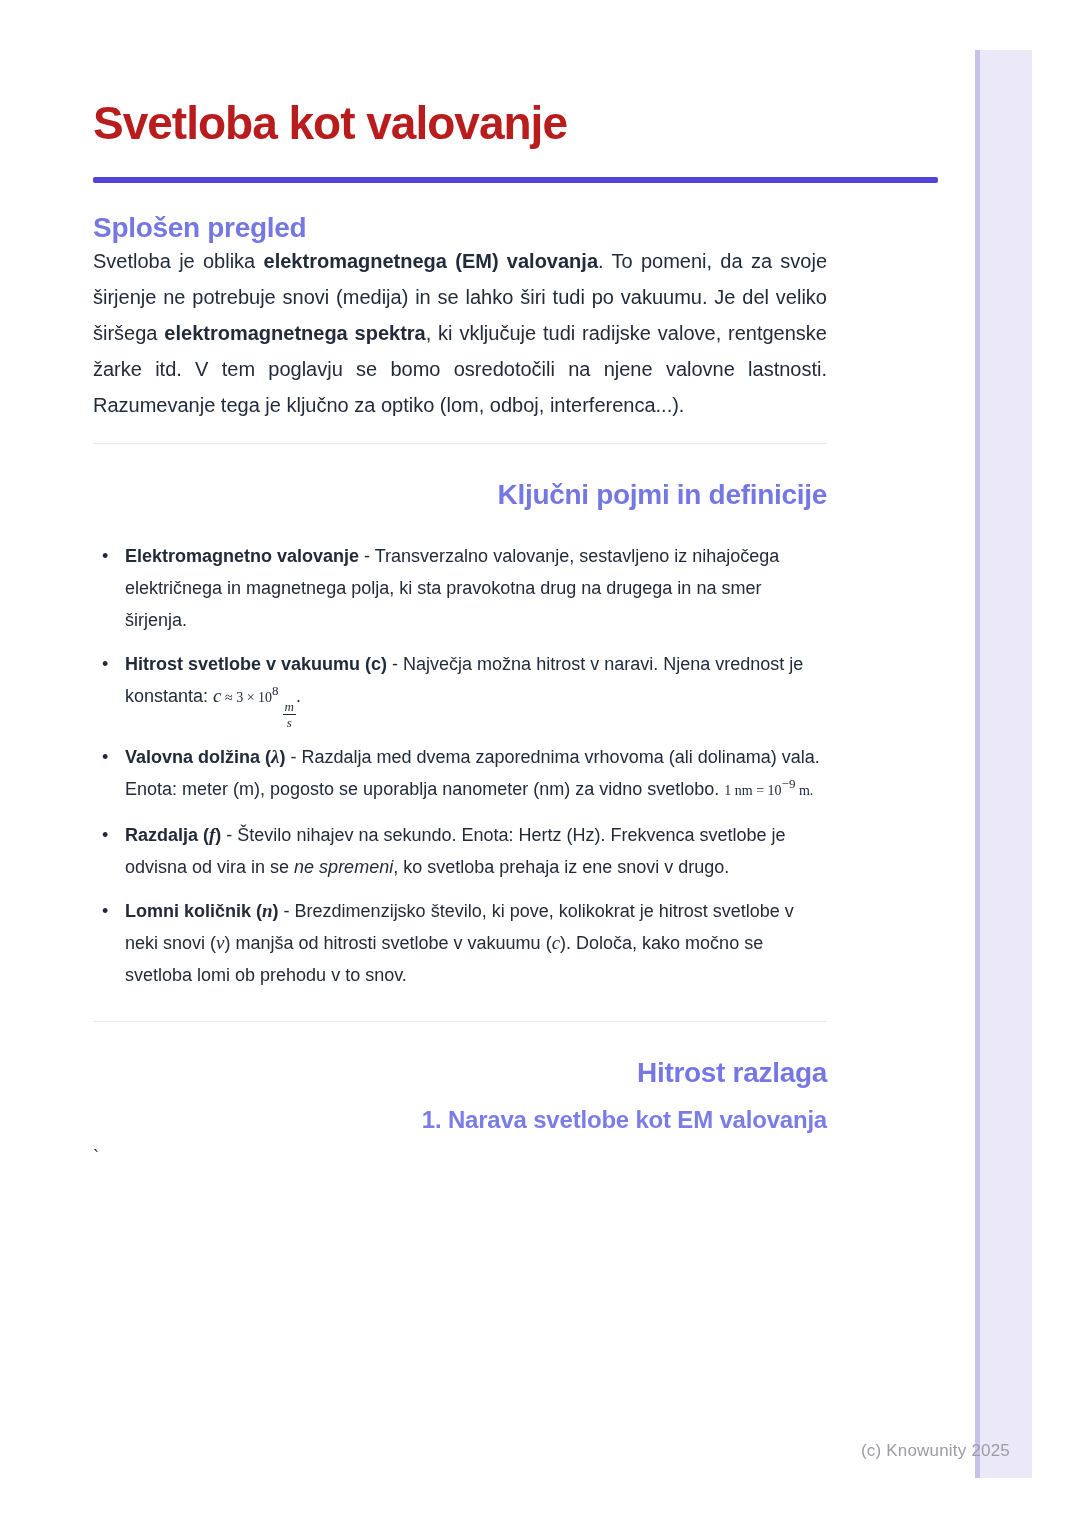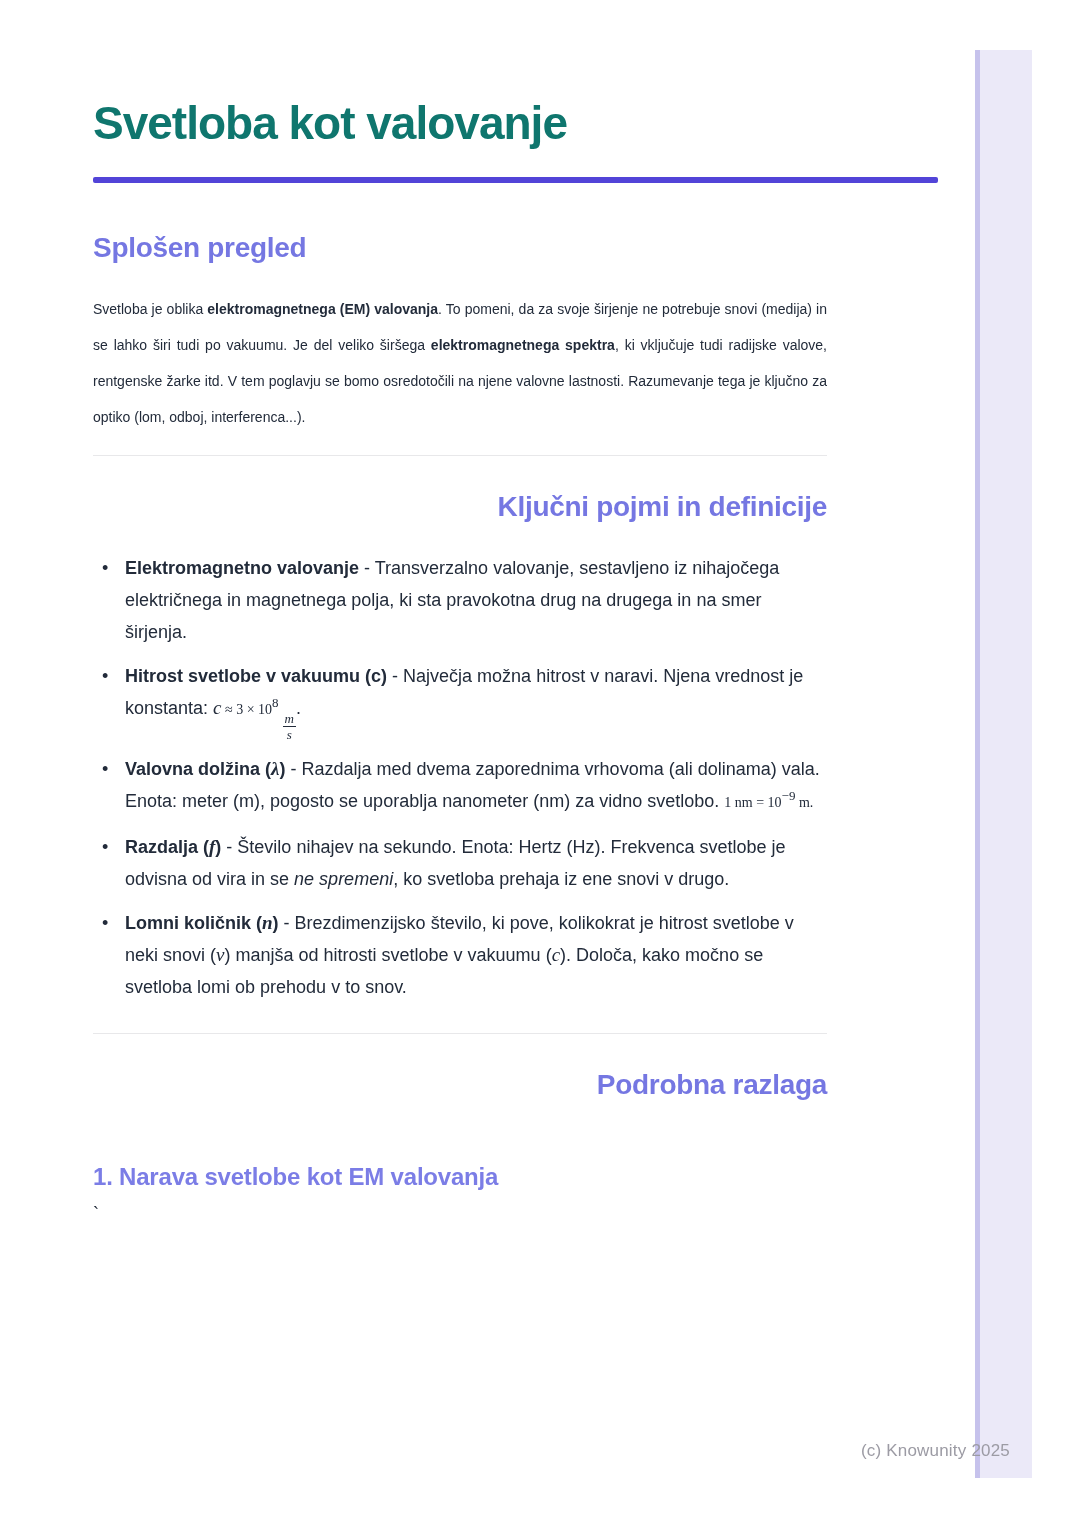--- a/index.html
+++ b/index.html
@@ -25,48 +25,48 @@
     left:93px; top:0;
     width:734px;
     z-index:2;
   }
   h1.doc-title {
     margin-top:97px;
     font-size:46px;
     line-height:52px;
     font-weight:800;
     letter-spacing:-1px;
-    color:#0f766e;
+    color:#b91c1c;
   }
   .title-rule {
     margin-top:28px;
     width:845px; height:6px;
     background:#5244d8;
     border-radius:2px;
   }
   h2.section-heading {
     font-size:28px;
     line-height:30px;
     font-weight:700;
     color:#7577e2;
     letter-spacing:-0.3px;
   }
-  h2.mt-overview { margin-top:50px; }
+  h2.mt-overview { margin-top:30px; }
   h2.mt-section  { margin-top:36px;text-align:right; }
   h3.subsection-heading {
-    margin-top:64px;
+    margin-top:19px;
     font-size:24px;
     line-height:26px;
     font-weight:700;
     color:#7b7de6;
     letter-spacing:-0.2px;
+    text-align:right;
   }
   p.para {
-    margin-top:28px;
-    font-size:14px;
+    font-size:20px;
     line-height:36px;
     text-align:justify;
   }
   .divider {
     width:734px; height:1px;
     background:#e8e8ea;
   }
   .divider.after-para { margin-top:20px; }
   .divider.after-list { margin-top:30px; }
   ul.bullets {
@@ -149,19 +149,19 @@
             <span class="fnum">m</span>
             <span class="fden">s</span>
           </span><span class="seg-p">.</span></span></li>
       <li><span class="bullet-dot">•</span><span><span class="seg-b">Valovna dolžina (</span><span class="seg-bmi">λ</span><span class="seg-b">)</span><span class="seg-p"> - Razdalja med dvema zaporednima vrhovoma (ali dolinama) vala. Enota: meter (m), pogosto se uporablja nanometer (nm) za vidno svetlobo. </span><span class="seg-m">1 nm = 10</span><span class="seg-sup">−9</span><span class="seg-m"> m.</span></span></li>
       <li><span class="bullet-dot">•</span><span><span class="seg-b">Razdalja (</span><span class="seg-bmi">f</span><span class="seg-b">)</span><span class="seg-p"> - Število nihajev na sekundo. Enota: Hertz (Hz). Frekvenca svetlobe je odvisna od vira in se </span><span class="seg-i">ne spremeni</span><span class="seg-p">, ko svetloba prehaja iz ene snovi v drugo.</span></span></li>
       <li><span class="bullet-dot">•</span><span><span class="seg-b">Lomni količnik (</span><span class="seg-bmi">n</span><span class="seg-b">)</span><span class="seg-p"> - Brezdimenzijsko število, ki pove, kolikokrat je hitrost svetlobe v neki snovi (</span><span class="seg-mi">v</span><span class="seg-p">) manjša od hitrosti svetlobe v vakuumu (</span><span class="seg-mi">c</span><span class="seg-p">). Določa, kako močno se svetloba lomi ob prehodu v to snov.</span></span></li>
     </ul>
 
   <div class="divider after-list"></div>
 
-  <h2 class="section-heading mt-section">Podrobna razlaga</h2>
+  <h2 class="section-heading mt-section">Hitrost razlaga</h2>
   <h3 class="subsection-heading">1. Narava svetlobe kot EM valovanja</h3>
 
   <div class="stray-mark">`</div>
 </main>
 
 <div class="footer-credit">(c) Knowunity 2025</div>
 
 </body></html>

